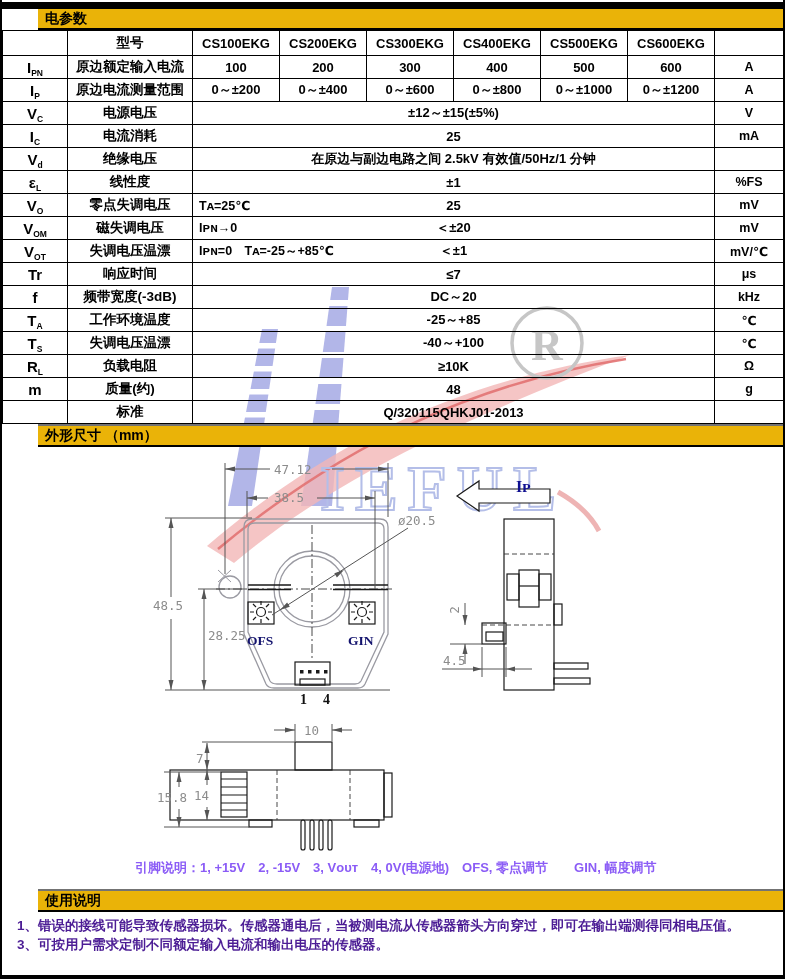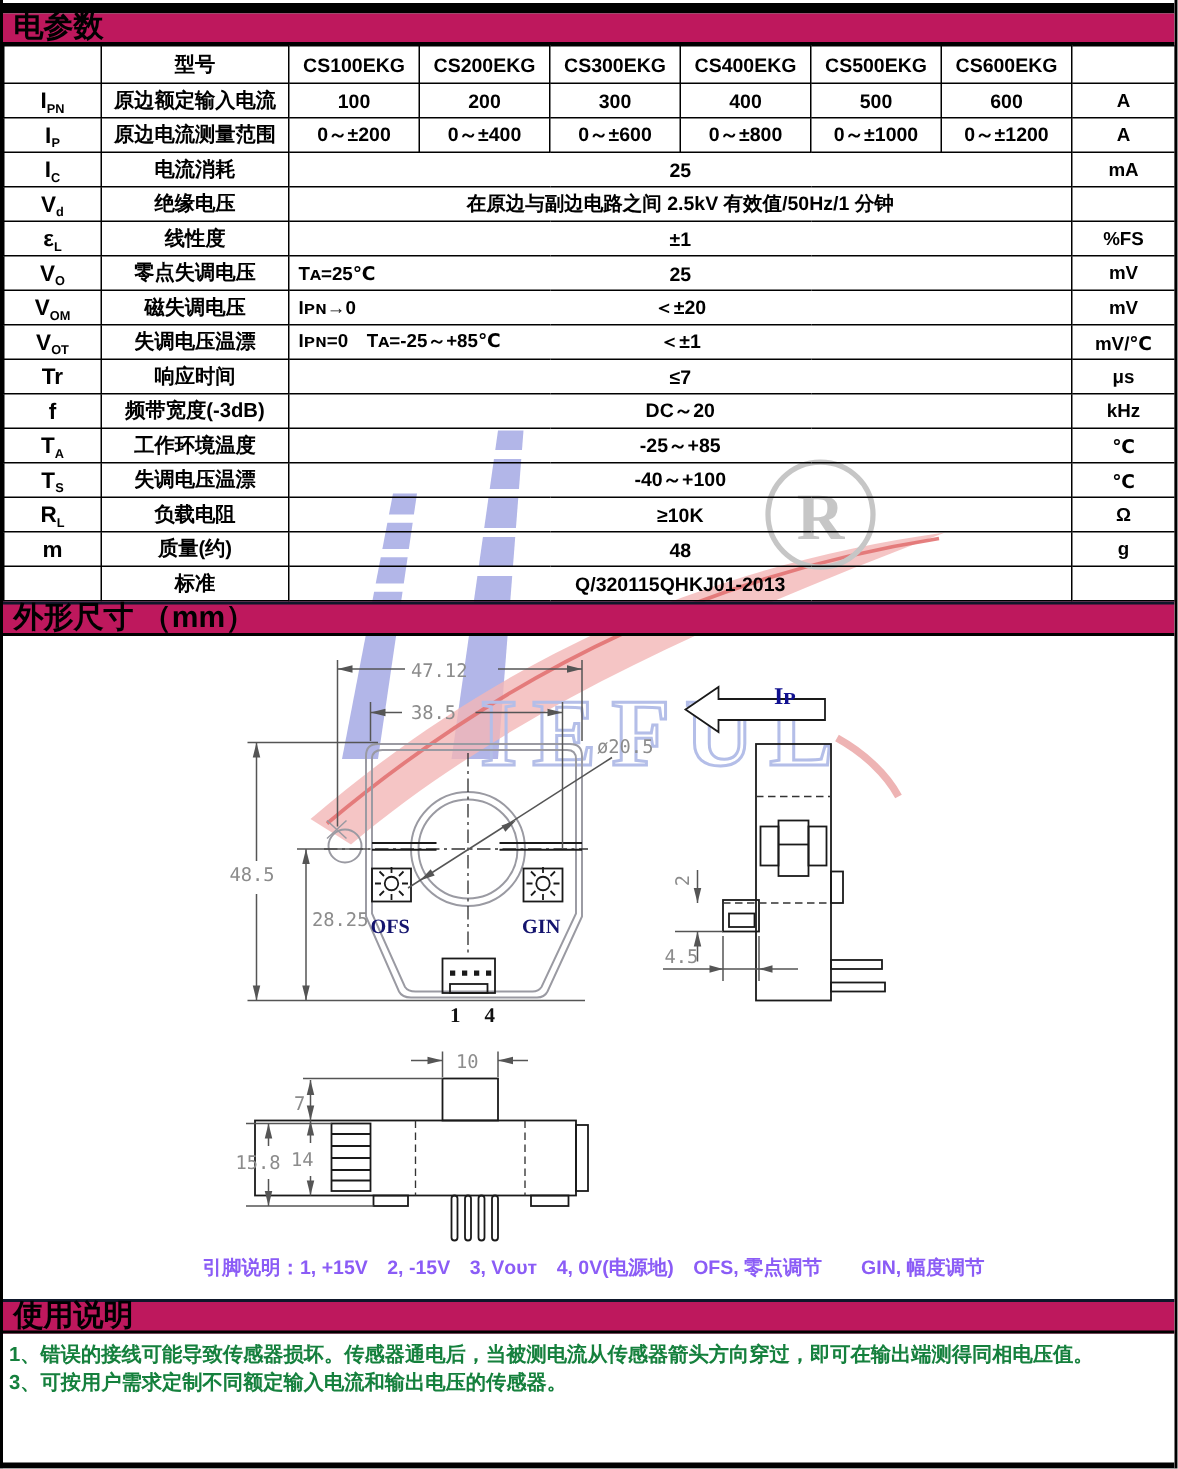--- a/index.html
+++ b/index.html
@@ -2,40 +2,40 @@
 <html><head>
 <meta charset="utf-8">
 <style>
   html,body{margin:0;padding:0;background:#888;}
   .page{position:relative;width:785px;height:979px;background:#fff;margin:0 auto;
         box-sizing:border-box;border-left:2px solid #000;border-right:2px solid #000;
         font-family:"Liberation Sans","DejaVu Sans",sans-serif;overflow:hidden;}
   .wm{position:absolute;left:0;top:0;width:785px;height:979px;z-index:0;pointer-events:none;}
   .content{position:relative;z-index:1;}
   .topbar{height:7px;background:#000;margin-top:2px;}
-  .band{background:#be185d;border-bottom:2px solid #000;height:19px;line-height:19px;
-        font-size:20px;font-weight:bold;padding-left:7px;color:#000;}
-  .band2{border-top:2px solid #0f172a;}
+  .band{background:#eab308;border-bottom:2px solid #000;height:19px;line-height:19px;
+        font-size:14px;font-weight:bold;padding-left:7px;color:#000;margin-left:36px;}
+  .band2{border-top:2px solid #737373;}
   table.spec{border-collapse:collapse;table-layout:fixed;width:781px;}
   table.spec td{border:1.5px solid #000;padding:0;text-align:center;font-weight:bold;
         color:#000;background:transparent;white-space:nowrap;overflow:hidden;height:22px;}
   tr.hrow td{height:24px;}
   td.namecell{text-align:left;padding-left:6px;font-size:13.5px;}
   td.symcell{font-size:15px;}
   .ssub{font-size:8.5px;position:relative;top:3px;letter-spacing:0;}
   td.valcell{font-size:13px;}
   td.model{font-size:13px;}
   td.unitcell{font-size:12.5px;}
   td.spancell{position:relative;font-size:13px;}
   .cond{position:absolute;left:6px;top:50%;transform:translateY(-50%);font-size:12.5px;text-align:center;}
   .drawwrap{position:relative;height:442px;}
   .drawsvg{position:absolute;left:0;top:0;}
   .pin-note{position:absolute;left:133px;top:412px;font-size:13px;font-weight:bold;color:#8b5cf6;white-space:nowrap;}
   .notes{padding-top:5px;background:transparent;}
-  .note{font-size:13.5px;font-weight:bold;line-height:18.6px;padding-left:4px;color:#15803d;}
+  .note{font-size:13.5px;font-weight:bold;line-height:18.6px;padding-left:15px;color:#4c1d95;}
   .bottombar{position:absolute;left:0;bottom:0;width:100%;height:4px;background:#000;}
   text{user-select:none;}
   .dimtxt{fill:#8c8c8c;font-family:"DejaVu Sans Mono","DejaVu Sans",monospace;font-size:12.5px;}
   .navy{fill:#14146e;font-family:"Liberation Serif","DejaVu Serif",serif;font-weight:bold;font-size:13.5px;}
 </style>
 </head>
 <body>
 
 <div class="page">
 
@@ -112,20 +112,26 @@
             <td class="namecell">原边电流测量范围</td>
             <td class="valcell">0～±200</td>
             <td class="valcell">0～±400</td>
             <td class="valcell">0～±600</td>
             <td class="valcell">0～±800</td>
             <td class="valcell">0～±1000</td>
             <td class="valcell">0～±1200</td>
             <td class="unitcell">A</td>
           </tr>
           <tr>
+            <td class="symcell"><span class="sym">V</span><span class="ssub">C</span></td>
+            <td class="namecell">电源电压</td>
+            <td class="spancell" colspan="6"><span class="sval">±12～±15(±5%)</span></td>
+            <td class="unitcell">V</td>
+          </tr>
+          <tr>
             <td class="symcell"><span class="sym">I</span><span class="ssub">C</span></td>
             <td class="namecell">电流消耗</td>
             <td class="spancell" colspan="6"><span class="sval">25</span></td>
             <td class="unitcell">mA</td>
           </tr>
           <tr>
             <td class="symcell"><span class="sym">V</span><span class="ssub">d</span></td>
             <td class="namecell">绝缘电压</td>
             <td class="spancell" colspan="6"><span class="sval">在原边与副边电路之间 2.5kV 有效值/50Hz/1 分钟</span></td>
             <td class="unitcell"></td>

